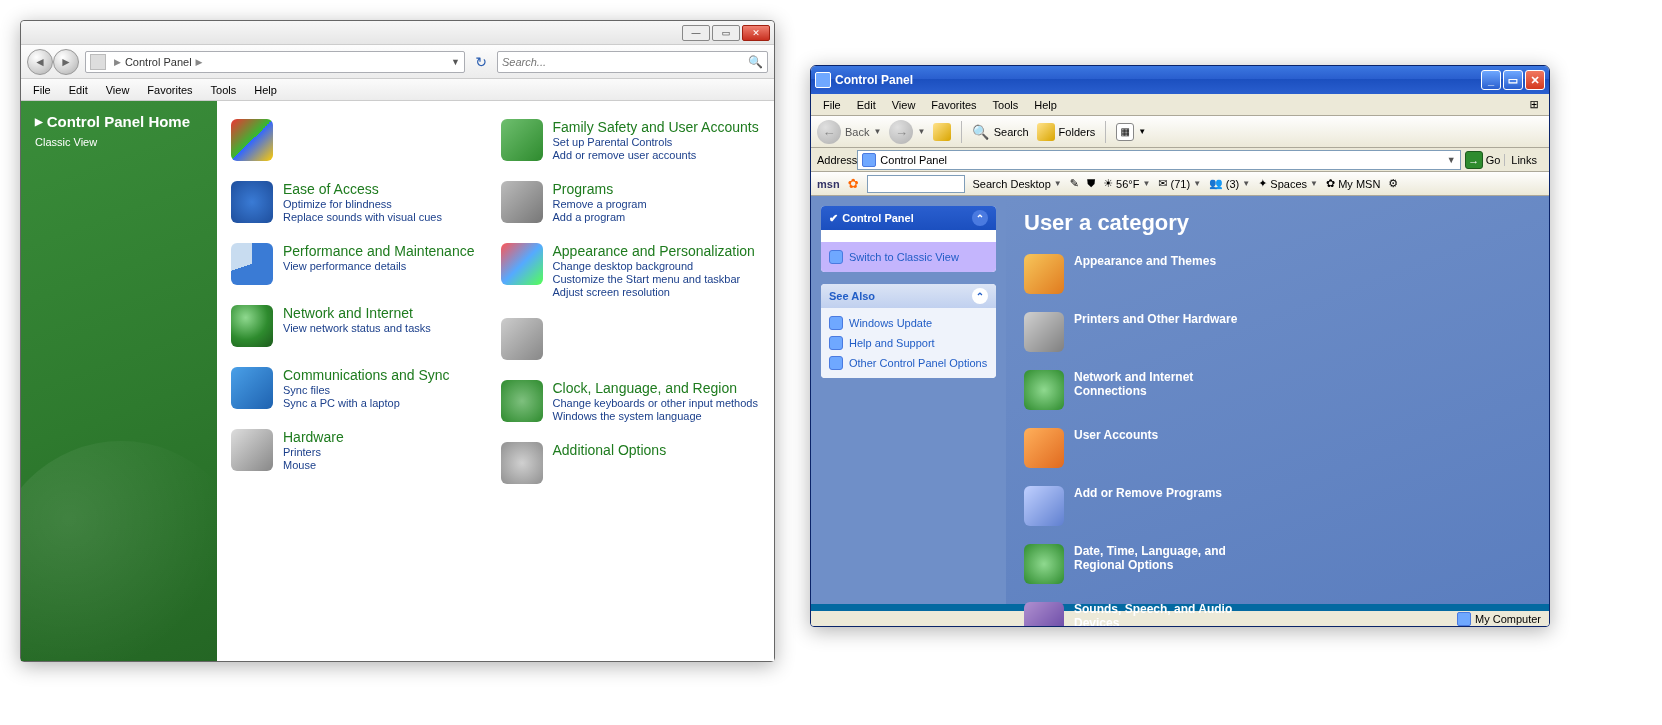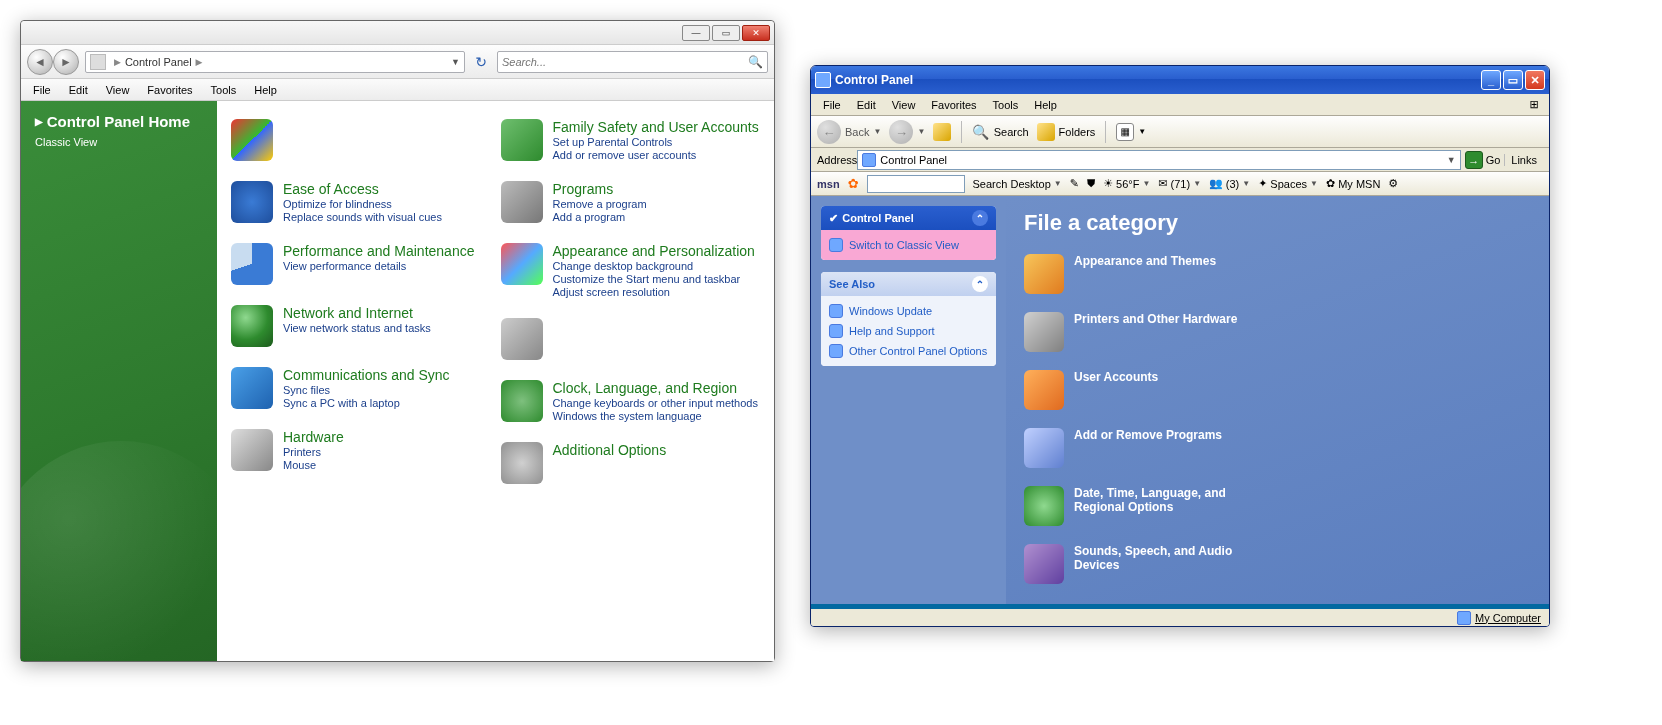--- a/index.html
+++ b/index.html
@@ -97,30 +97,30 @@
   .xp-msnbar .dd{font-size:8px;color:#555;}
   .xp-body{display:flex;height:408px;background:#6f8fc8;}
   .xp-sidebar{width:195px;padding:10px;display:flex;flex-direction:column;gap:12px;}
   .xp-panel{background:#fff;border-radius:4px;overflow:hidden;font-size:11px;}
   .xp-panel-hd{height:24px;padding:0 8px;display:flex;align-items:center;justify-content:space-between;font-weight:bold;}
   .xp-panel-hd.dark{background:linear-gradient(to bottom,#2a5fcf,#1b4fbf);color:#fff;}
   .xp-panel-hd.light{background:linear-gradient(to bottom,#dbe4f5,#c0d0ef);color:#215dc6;}
   .xp-panel-hd .chev{width:16px;height:16px;border-radius:50%;background:#fff;color:#215dc6;display:flex;align-items:center;justify-content:center;font-size:10px;}
   .xp-panel-hd.dark .chev{background:#4a7ae0;color:#fff;}
   .xp-panel-body{padding:8px 8px;display:flex;flex-direction:column;gap:6px;background:#eff3fb;}
-  .xp-panel-body.white{background:#f9a8d4;}
+  .xp-panel-body.white{background:#c4b5fd;margin-top:12px;}
   .xp-panel-link{display:flex;align-items:center;gap:6px;color:#215dc6;cursor:pointer;}
   .xp-panel-link .dot{width:14px;height:14px;border-radius:3px;background:#6fa8ff;border:1px solid #4a7ae0;flex:0 0 14px;}
   .xp-main{flex:1;padding:14px 18px;background:linear-gradient(160deg,#6f8fc8 0%,#5b7ebf 100%);color:#fff;}
   .xp-main-title{font-size:22px;font-weight:bold;margin-bottom:18px;}
   .xp-cats{display:flex;flex-wrap:wrap;gap:18px 28px;}
   .xp-cat{display:flex;gap:10px;width:240px;cursor:pointer;}
   .xp-cat .ico{width:40px;height:40px;flex:0 0 40px;border-radius:6px;display:flex;align-items:center;justify-content:center;font-size:22px;}
   .xp-cat .title{font-size:12px;font-weight:bold;}
-  .xp-status{height:22px;background:#ece9d8;border-top:5px solid #0369a1;display:flex;align-items:center;justify-content:flex-end;padding:0 8px;font-size:11px;gap:4px;text-decoration:underline;}
+  .xp-status{height:22px;background:#ece9d8;border-top:7px solid #0369a1;display:flex;align-items:center;justify-content:flex-end;padding:0 8px;font-size:11px;gap:4px;}
   .xp-status .cico{width:14px;height:14px;background:#6fa8ff;border:1px solid #4a7ae0;border-radius:2px;}
 </style>
 </head>
 <body>
 
 <div class="vista-window">
   <div class="vista-titlebar">
     <div class="vista-tb-btn">—</div>
     <div class="vista-tb-btn">▭</div>
     <div class="vista-tb-btn close">✕</div>
@@ -387,29 +387,33 @@
               <span>Help and Support</span>
             </div>
             <div class="xp-panel-link">
               <span class="dot"></span>
               <span>Other Control Panel Options</span>
             </div>
           </div>
       </div>
     </div>
     <div class="xp-main">
-      <div class="xp-main-title">File a category</div>
+      <div class="xp-main-title">User a category</div>
       <div class="xp-cats" id="xp-cats">
           <div class="xp-cat">
             <div class="ico" style="background: linear-gradient(135deg, rgb(247, 198, 91), rgb(224, 123, 31));"></div>
             <div class="title">Appearance and Themes</div>
           </div>
           <div class="xp-cat">
             <div class="ico" style="background: linear-gradient(135deg, rgb(208, 208, 208), rgb(128, 128, 128));"></div>
             <div class="title">Printers and Other Hardware</div>
+          </div>
+          <div class="xp-cat">
+            <div class="ico" style="background: radial-gradient(circle, rgb(143, 217, 143), rgb(46, 139, 46));"></div>
+            <div class="title">Network and Internet Connections</div>
           </div>
           <div class="xp-cat">
             <div class="ico" style="background: linear-gradient(135deg, rgb(255, 176, 91), rgb(224, 106, 31));"></div>
             <div class="title">User Accounts</div>
           </div>
           <div class="xp-cat">
             <div class="ico" style="background: linear-gradient(135deg, rgb(192, 208, 255), rgb(96, 128, 208));"></div>
             <div class="title">Add or Remove Programs</div>
           </div>
           <div class="xp-cat">

